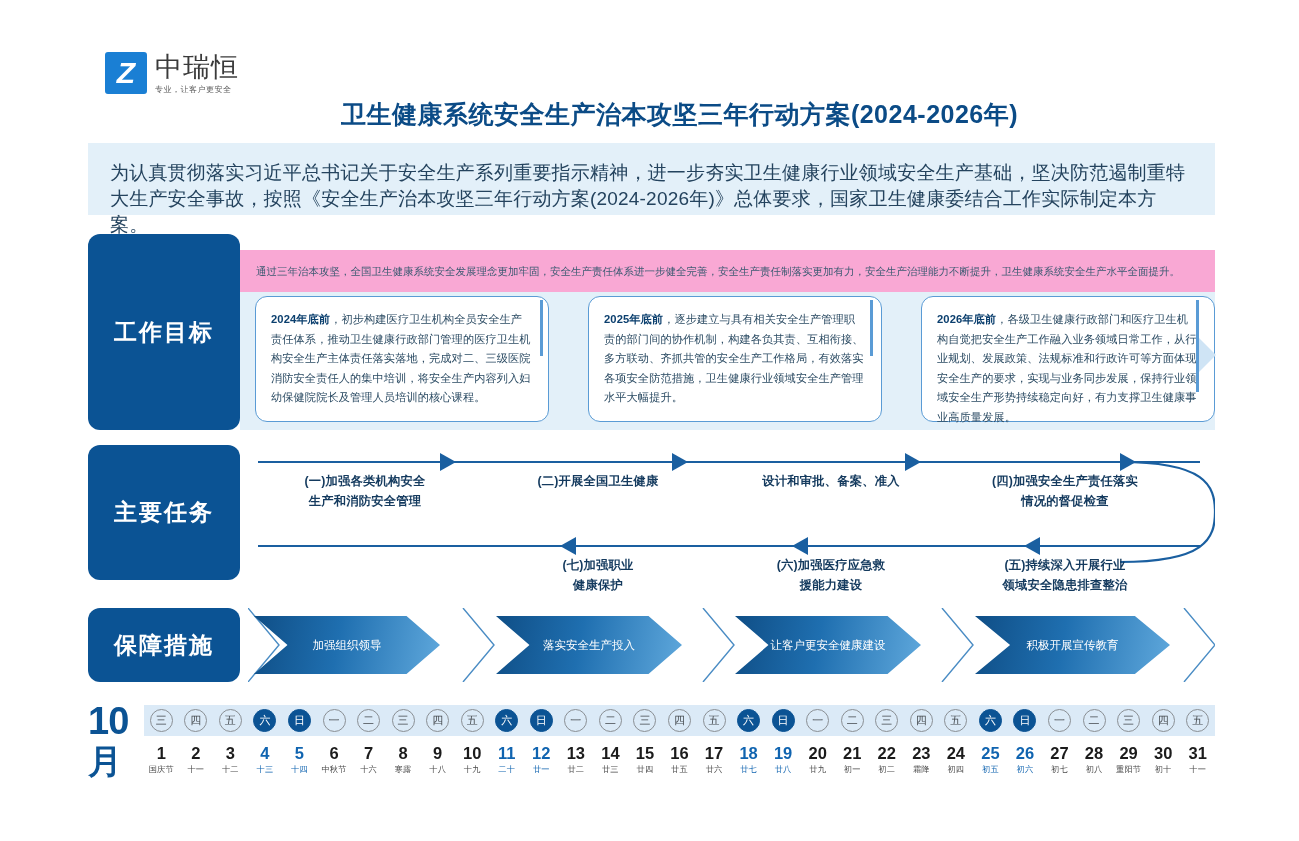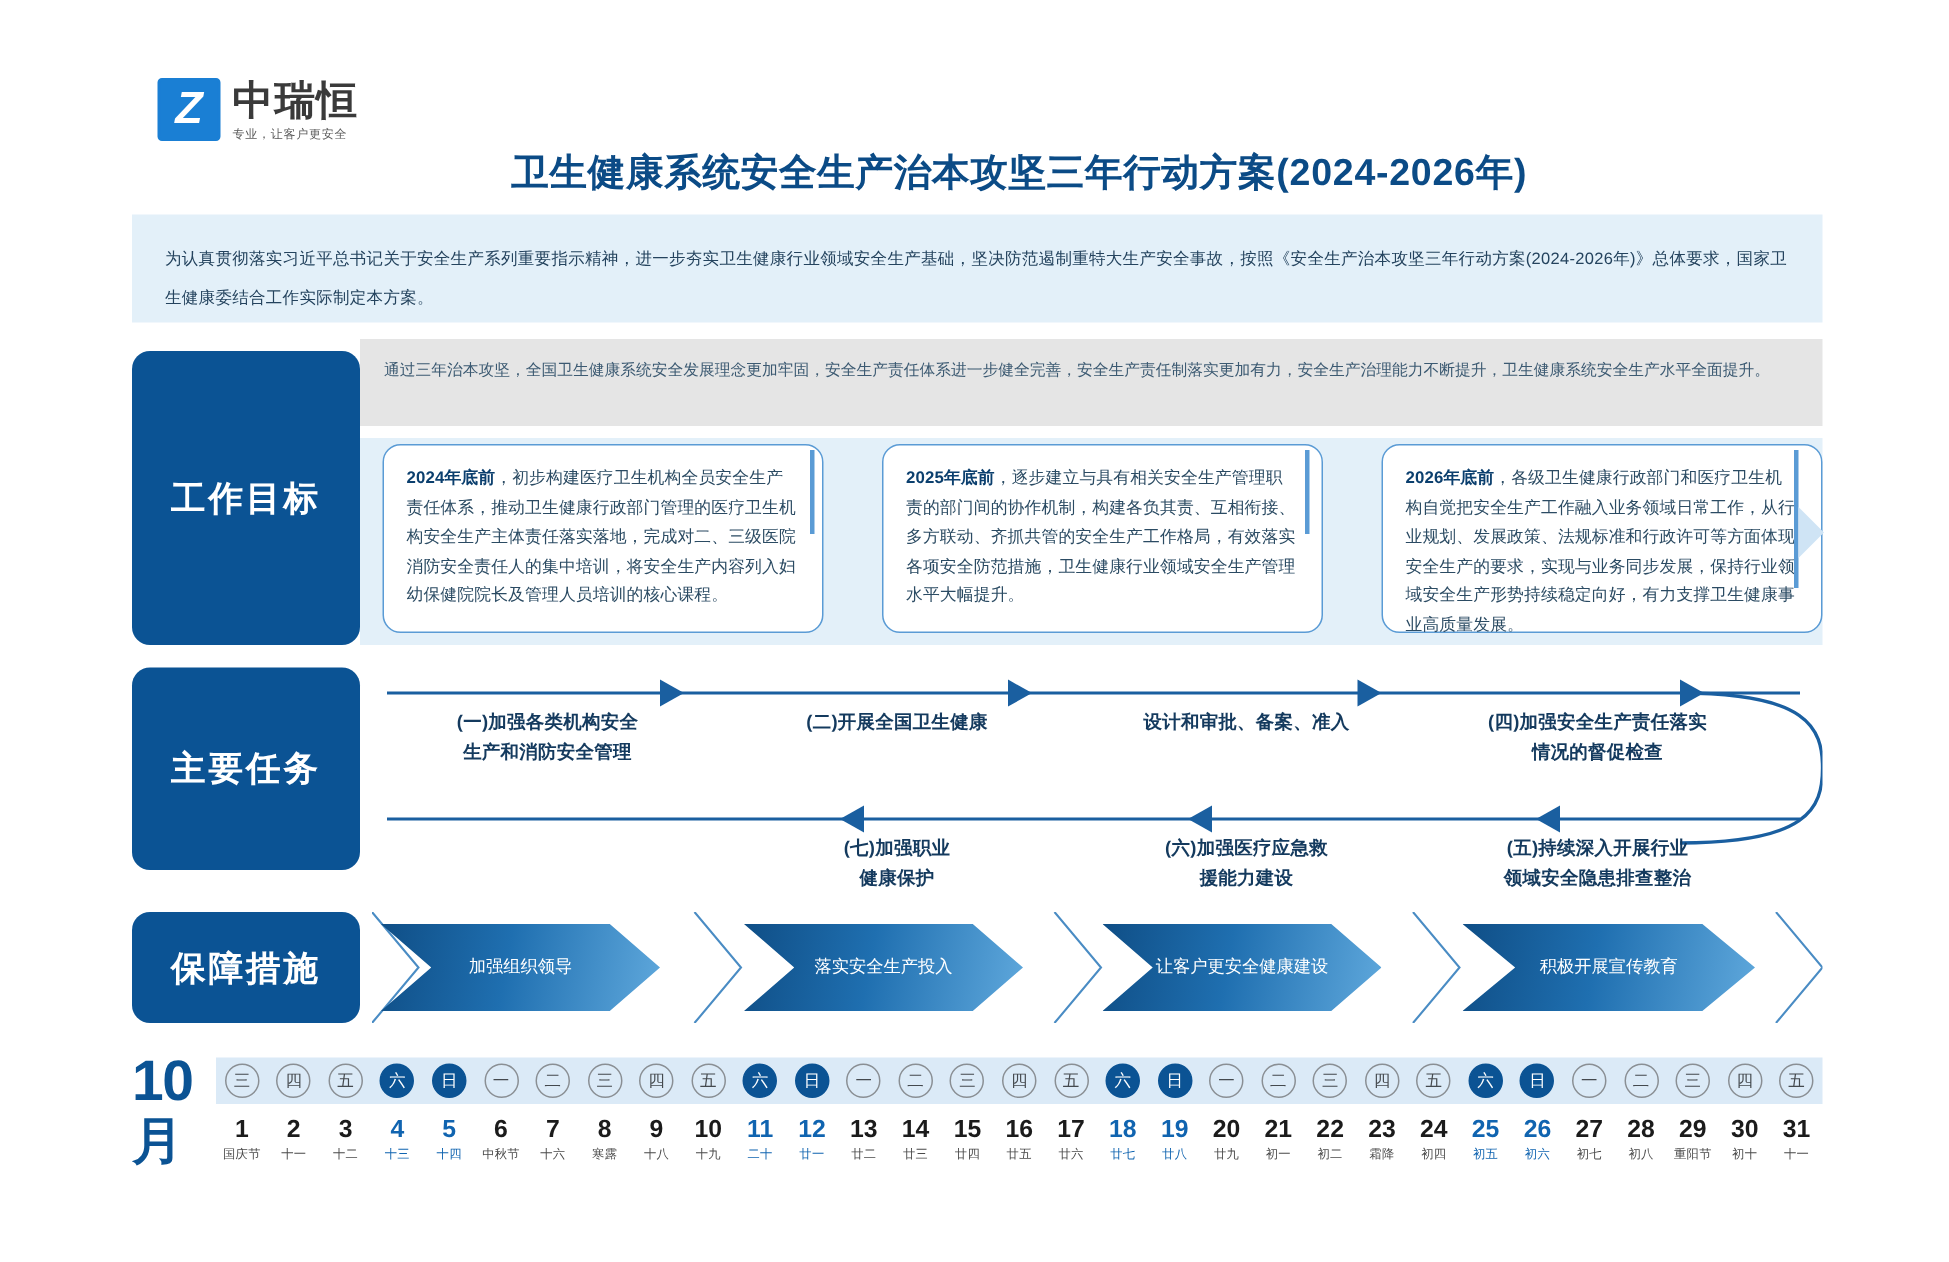--- a/index.html
+++ b/index.html
@@ -16,48 +16,48 @@
   .logo-mark {
     width:42px; height:42px; background:#1a7fd4; border:2px solid #1a7fd4;
     border-radius:3px; position:relative; flex:none;
   }
   .logo-mark .zglyph {
     position:absolute; inset:3px; color:#fff; font-weight:bold; font-size:30px;
     display:flex; align-items:center; justify-content:center; font-style:italic;
     font-family:"Liberation Sans", sans-serif; line-height:1;
   }
   .logo-text { display:flex; flex-direction:column; justify-content:flex-start; padding-top:1px; }
-  .logo-name { font-size:27px; font-weight:bold; color:#3a3a3a; letter-spacing:1px; line-height:1.05; }
+  .logo-name { font-size:27px; font-weight:normal; color:#3a3a3a; letter-spacing:1px; line-height:1.05; }
   .logo-slogan { font-size:8px; color:#5a5a5a; letter-spacing:0.5px; margin-top:3px; }
 
   .doc-title {
     position:absolute; left:0; right:0; top:98px; text-align:center;
     font-size:25px; font-weight:bold; color:#0b4b86; letter-spacing:0.5px;
     padding-left:60px;
   }
 
   
   .intro {
     position:absolute; left:88px; top:143px; width:1127px; height:72px;
     background:#e3f0f9; padding:17px 22px;
-    font-size:11px; line-height:26px; color:#24435e; letter-spacing:0.2px;
+    font-size:19px; line-height:26px; color:#24435e; letter-spacing:0.2px;
   }
 
   
   .sec-label {
     position:absolute; background:#0b5394; border-radius:12px;
     color:#fff; font-size:23px; font-weight:bold; letter-spacing:2px;
     display:flex; align-items:center; justify-content:center;
     left:88px; width:152px;
   }
 
   
   .goals-band {
-    position:absolute; left:240px; top:226px; width:975px; height:58px;
-    background:#e5e5e5; padding:12px 16px 0 16px;
+    position:absolute; left:240px; top:250px; width:975px; height:58px;
+    background:#f9a8d4; padding:12px 16px 0 16px;
     font-size:10.5px; line-height:19px; color:#3c5a72;
   }
   .goals-sub {
     position:absolute; left:240px; top:292px; width:975px; height:138px;
     background:#e3f0f9;
   }
   .goal-cards { position:absolute; left:255px; top:296px; width:960px; height:126px;
                 display:flex; gap:39px; }
   .goal-card {
     flex:1 1 0; background:#ffffff; border:1.3px solid #5a9bd5; border-radius:12px;

